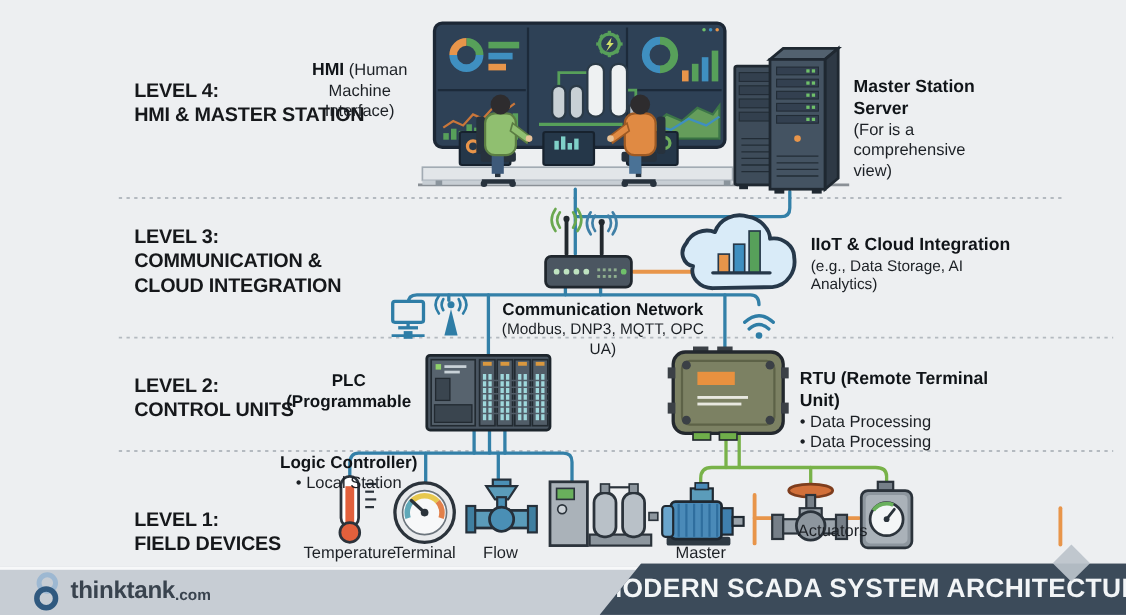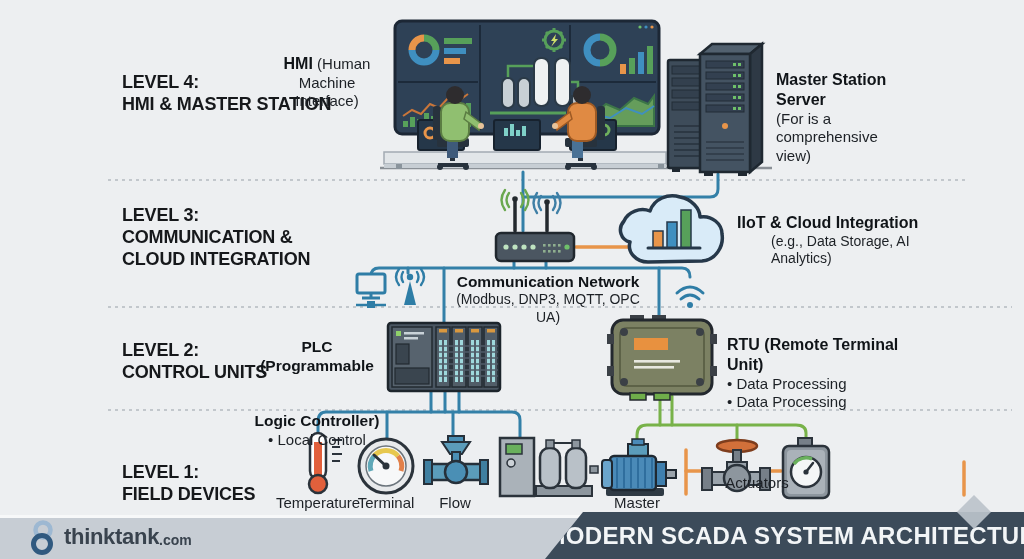--- a/index.html
+++ b/index.html
@@ -500,37 +500,37 @@
   </div>
 
   <div class="abs lvl" style="left:122px;top:205px;width:260px;">
     <div>LEVEL 3:</div>
     <div>COMMUNICATION &amp;</div>
     <div>CLOUD INTEGRATION</div>
   </div>
 
   <div class="abs ann" style="left:737px;top:213px;width:200px;">
     <div class="b">IIoT &amp; Cloud Integration</div>
-    <div style="font-size:14px;margin-left:34px;">(e.g., Data Storage, AI Analytics)</div>
+    <div style="font-size:14px;">(e.g., Data Storage, AI Analytics)</div>
   </div>
 
   <div class="abs ann center" style="left:450px;top:272px;width:196px;">
     <div class="b" style="font-size:15.5px;">Communication Network</div>
     <div style="font-size:14px;">(Modbus, DNP3, MQTT, OPC UA)</div>
   </div>
 
   <div class="abs lvl" style="left:122px;top:340px;width:220px;">
     <div>LEVEL 2:</div>
     <div>CONTROL UNITS</div>
   </div>
 
   <div class="abs ann right" style="left:252px;top:337px;width:130px;">
     <div class="b" style="font-size:15.5px;">PLC (Programmable</div>
     <div class="b" style="font-size:15.5px;margin-top:36px;">Logic Controller)</div>
-    <div>• Local Control</div>
+    <div>• Local Station</div>
   </div>
 
   <div class="abs ann" style="left:727px;top:335px;width:210px;">
     <div class="b">RTU (Remote Terminal Unit)</div>
     <div>• Data Processing</div>
     <div>• Data Processing</div>
   </div>
 
   <div class="abs lvl" style="left:122px;top:462px;width:200px;">
     <div>LEVEL 1:</div>

